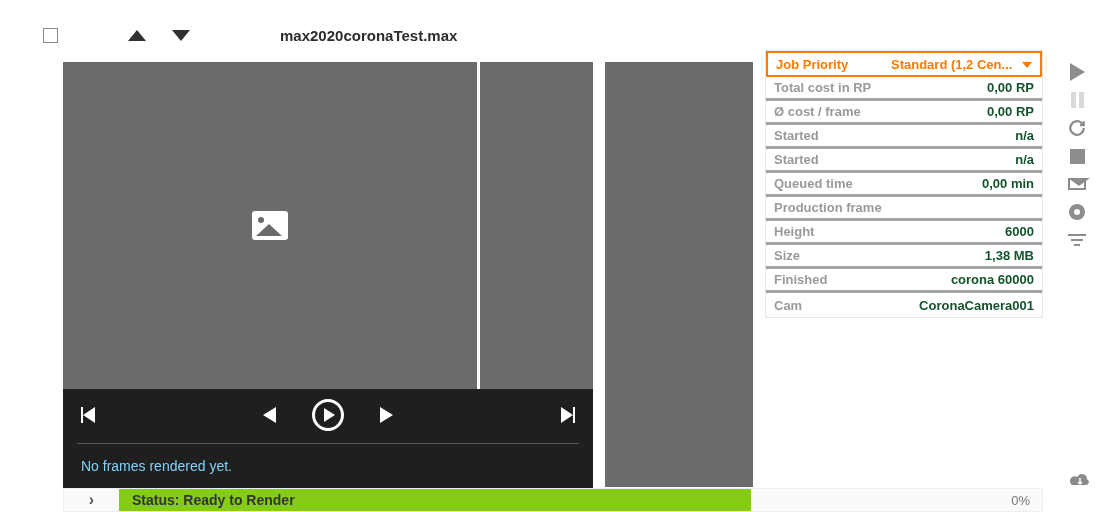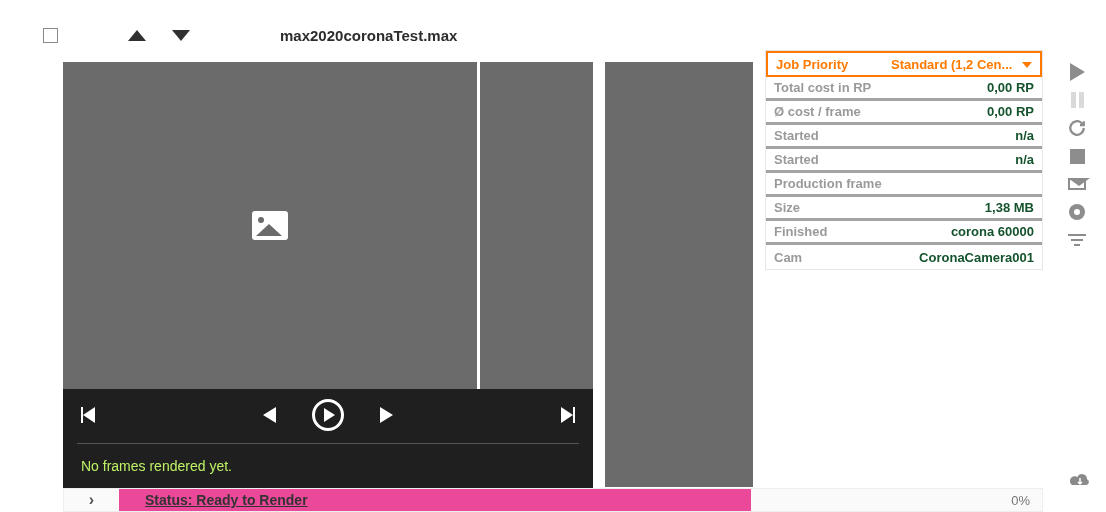--- a/index.html
+++ b/index.html
@@ -32,21 +32,21 @@
   .skip-start, .skip-end { width: 14px; height: 16px; position: relative; cursor:pointer;}
   .skip-start::before { content:""; position:absolute; left:0; top:0; width:2px; height:16px; background:#fff;}
   .skip-start::after { content:""; position:absolute; left:2px; top:0; width:0; height:0; border-top:8px solid transparent; border-bottom:8px solid transparent; border-right:12px solid #fff;}
   .skip-end::before { content:""; position:absolute; right:0; top:0; width:2px; height:16px; background:#fff;}
   .skip-end::after { content:""; position:absolute; right:2px; top:0; width:0; height:0; border-top:8px solid transparent; border-bottom:8px solid transparent; border-left:12px solid #fff;}
   .tri-left { width:0;height:0;border-top:8px solid transparent;border-bottom:8px solid transparent;border-right:13px solid #fff; cursor:pointer;}
   .tri-right { width:0;height:0;border-top:8px solid transparent;border-bottom:8px solid transparent;border-left:13px solid #fff; cursor:pointer;}
   .play-circle { width:32px;height:32px;border:3px solid #fff;border-radius:50%;display:flex;align-items:center;justify-content:center; cursor:pointer;}
   .play-circle .pt { width:0;height:0;border-top:7px solid transparent;border-bottom:7px solid transparent;border-left:11px solid #fff; margin-left:3px;}
   .timeline { height:1px;background:#555;margin:12px -4px 0 -4px;}
-  .player-status { font-size:14px; color:#bef264; margin-top:14px;}
+  .player-status { font-size:14px; color:#7dd3fc; margin-top:14px;}
 
   
   .mid-panel { position:absolute; left:605px; top:62px; width:148px; height:425px; background:#6b6b6b;}
 
   
   .props { position:absolute; left:765px; top:50px; width:278px; border:1px solid #e6e6e6; }
   .prop-row { display:flex; justify-content:space-between; align-items:center; height:24px; padding:0 8px; font-size:13px; border-bottom:3px solid #a3a3a3; }
   .prop-row:last-child{border-bottom:none;}
   .prop-label { color:#9a9a9a; font-weight:bold; }
   .prop-val { color:#14532d; font-weight:bold; white-space:nowrap;}
@@ -69,21 +69,21 @@
   .filter span{position:absolute;left:0;height:2px;background:#8d8d8d;}
   .filter span:nth-child(1){top:0;width:18px;}
   .filter span:nth-child(2){top:5px;width:12px;left:3px;}
   .filter span:nth-child(3){top:10px;width:6px;left:6px;}
 
   .cloud-dl { position:absolute; right:14px; bottom:20px; width:24px; color:#8a8a8a; cursor:pointer;}
 
   
   .status-wrap { position:absolute; left:63px; bottom:0; width:980px; height:24px; border:1px solid #eee; display:flex; align-items:center; background:#fafafa;}
   .expand-chevron { width:55px; display:flex; align-items:center; justify-content:center; font-weight:bold; color:#555; cursor:pointer; font-size:16px;}
-  .status-bar { flex:0 0 632px; height:100%; background:#ec4899; display:flex; align-items:center; padding-left:26px; font-size:14px; font-weight:bold; color:#333;text-decoration:underline;}
+  .status-bar { flex:0 0 632px; height:100%; background:#84cc16; display:flex; align-items:center; padding-left:13px; font-size:14px; font-weight:bold; color:#333;}
   .pct { margin-left:auto; padding-right:12px; font-size:13px; color:#777;}
 </style>
 </head>
 <body>
 
 <div class="root">
 
   <div class="topbar">
     <div class="checkbox"></div>
     <div class="sort-arrows">
@@ -144,22 +144,30 @@
         </div>
         <div class="prop-row">
           <span class="prop-label">Started</span>
           <span class="prop-val">n/a</span>
         </div>
         <div class="prop-row">
           <span class="prop-label">Started</span>
           <span class="prop-val">n/a</span>
         </div>
         <div class="prop-row">
+          <span class="prop-label">Queued time</span>
+          <span class="prop-val">0,00 min</span>
+        </div>
+        <div class="prop-row">
           <span class="prop-label">Production frame</span>
           <span class="prop-val"></span>
+        </div>
+        <div class="prop-row">
+          <span class="prop-label">Height</span>
+          <span class="prop-val">6000</span>
         </div>
         <div class="prop-row">
           <span class="prop-label">Size</span>
           <span class="prop-val">1,38 MB</span>
         </div>
         <div class="prop-row">
           <span class="prop-label">Finished</span>
           <span class="prop-val">corona 60000</span>
         </div>
         <div class="prop-row">

